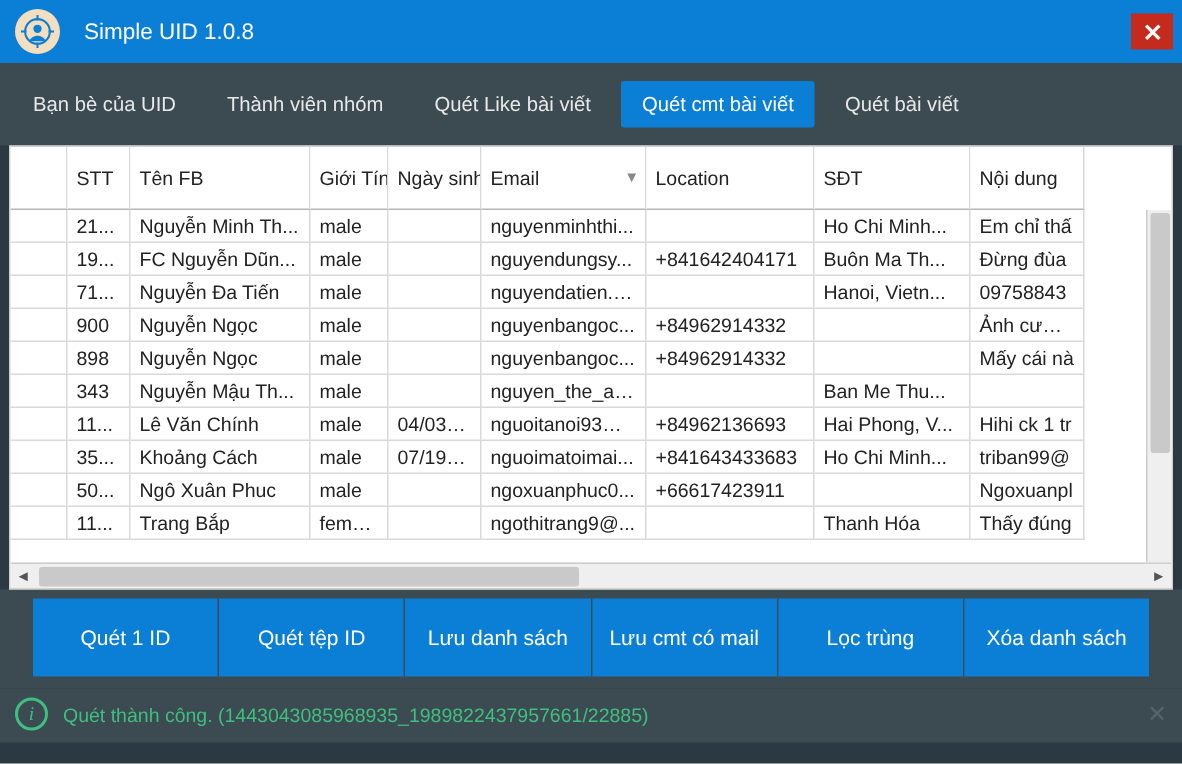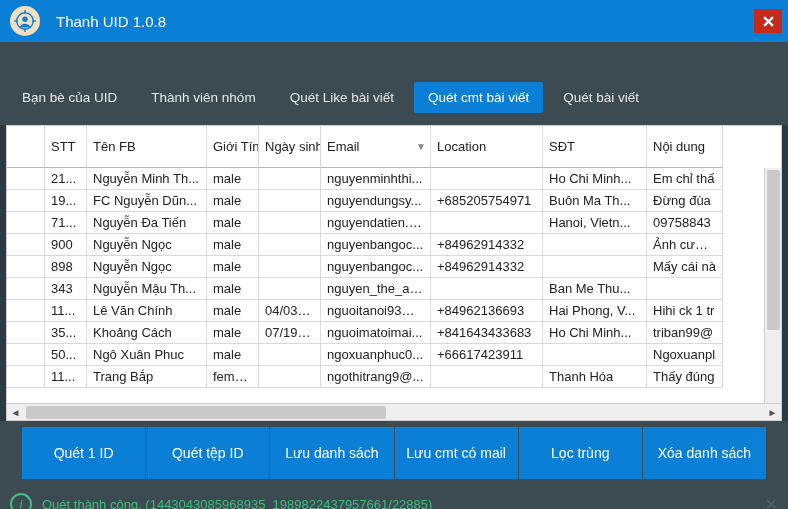--- a/index.html
+++ b/index.html
@@ -45,21 +45,21 @@
   gap: 6px;
   align-items: flex-end;
 }
 .tab {
   padding: 8px 14px;
   color: #e8e8e8;
   cursor: pointer;
   font-size: 13.5px;
   border-radius: 2px;
 }
-.tab.active { background: #0b7fd6; color: #fff; margin-top: 28px; }
+.tab.active { background: #0b7fd6; color: #fff; }
 .table-wrap {
   background: #fff;
   margin: 0 6px;
   height: 296px;
   overflow: hidden;
   position: relative;
   border: 1px solid #cfcfcf;
 }
 .grid {
   display: grid;
@@ -170,21 +170,21 @@
     <svg width="22" height="22" viewBox="0 0 24 24">
       <circle cx="12" cy="12" r="9" fill="none" stroke="#0b7fd6" stroke-width="1.5"></circle>
       <circle cx="12" cy="10" r="3" fill="#0b7fd6"></circle>
       <path d="M6 19c1-3 4-4 6-4s5 1 6 4" fill="#0b7fd6"></path>
       <line x1="12" y1="0" x2="12" y2="4" stroke="#0b7fd6" stroke-width="1.5"></line>
       <line x1="12" y1="20" x2="12" y2="24" stroke="#0b7fd6" stroke-width="1.5"></line>
       <line x1="0" y1="12" x2="4" y2="12" stroke="#0b7fd6" stroke-width="1.5"></line>
       <line x1="20" y1="12" x2="24" y2="12" stroke="#0b7fd6" stroke-width="1.5"></line>
     </svg>
   </div>
-  <div class="title">Thanh UID 1.0.8</div>
+  <div class="title">Simple UID 1.0.8</div>
   <div class="spacer"></div>
   <div class="close-btn">
     <svg width="11" height="11" viewBox="0 0 10 10">
       <line x1="1" y1="1" x2="9" y2="9" stroke="#fff" stroke-width="2"></line>
       <line x1="9" y1="1" x2="1" y2="9" stroke="#fff" stroke-width="2"></line>
     </svg>
   </div>
 </div>
 
 <div class="tabs" id="tabs">
@@ -214,21 +214,21 @@
       <div class="cell">nguyenminhthi...</div>
       <div class="cell"></div>
       <div class="cell">Ho Chi Minh...</div>
       <div class="cell">Em chỉ thấ</div>
       <div class="cell"></div>
       <div class="cell">19...</div>
       <div class="cell">FC Nguyễn Dũn...</div>
       <div class="cell">male</div>
       <div class="cell"></div>
       <div class="cell">nguyendungsy...</div>
-      <div class="cell">+685205754971</div>
+      <div class="cell">+841642404171</div>
       <div class="cell">Buôn Ma Th...</div>
       <div class="cell">Đừng đùa</div>
       <div class="cell"></div>
       <div class="cell">71...</div>
       <div class="cell">Nguyễn Đa Tiến</div>
       <div class="cell">male</div>
       <div class="cell"></div>
       <div class="cell">nguyendatien.v...</div>
       <div class="cell"></div>
       <div class="cell">Hanoi, Vietn...</div>

